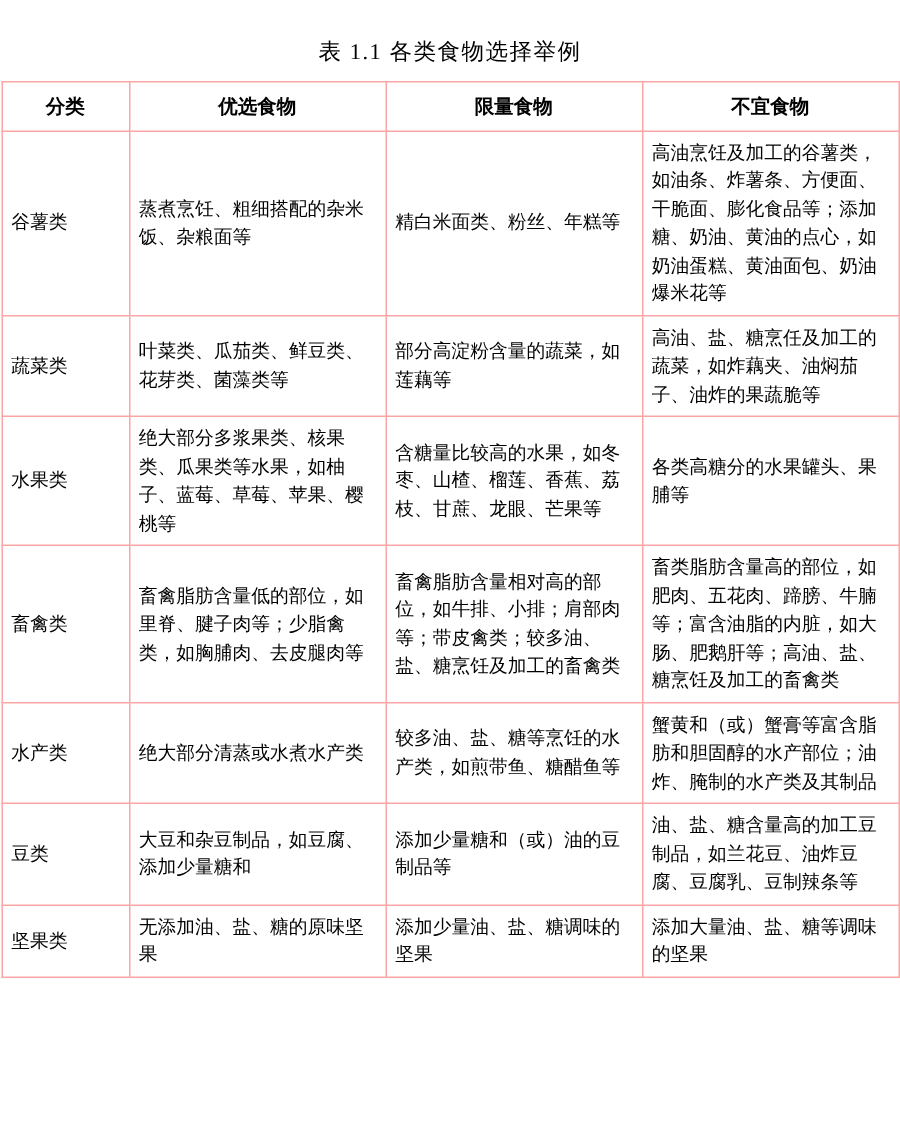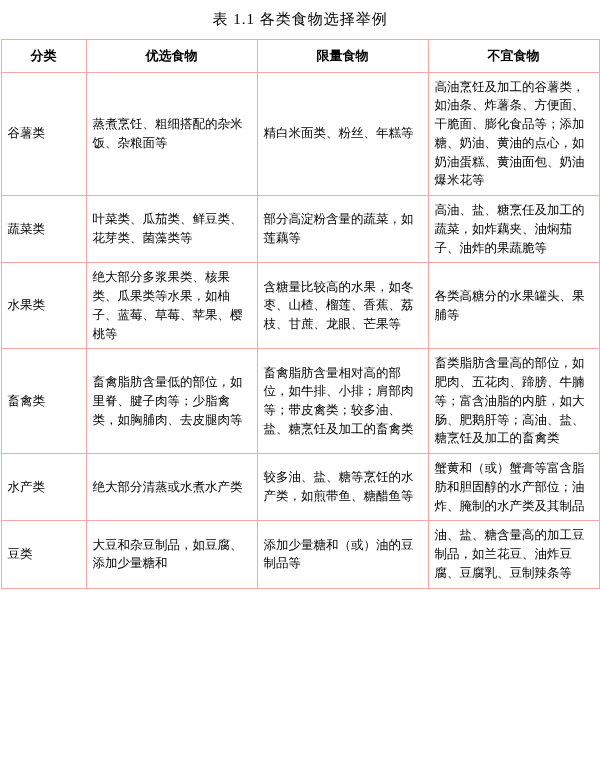--- a/index.html
+++ b/index.html
@@ -20,20 +20,21 @@
     padding: 0;
     position: relative;
   }
   .title {
     text-align: center;
     font-size: 15px;
     font-family: "Liberation Serif", "DejaVu Serif", serif;
     letter-spacing: 1px;
     padding-top: 10px;
     padding-bottom: 10px;
+    margin-top: 15px;
   }
   table.food-table {
     border-collapse: collapse;
     width: 562px;
     margin: 0 auto;
     table-layout: fixed;
   }
   table.food-table th,
   table.food-table td {
     border: 1px solid #fca5a5;
@@ -105,16 +106,22 @@
         <td class="col">绝大部分清蒸或水煮水产类</td>
         <td class="col">较多油、盐、糖等烹饪的水产类，如煎带鱼、糖醋鱼等</td>
         <td class="col">蟹黄和（或）蟹膏等富含脂肪和胆固醇的水产部位；油炸、腌制的水产类及其制品</td>
       </tr>
       <tr>
         <td class="cat">豆类</td>
         <td class="col">大豆和杂豆制品，如豆腐、添加少量糖和</td>
         <td class="col">添加少量糖和（或）油的豆制品等</td>
         <td class="col">油、盐、糖含量高的加工豆制品，如兰花豆、油炸豆腐、豆腐乳、豆制辣条等</td>
       </tr>
+      <tr>
+        <td class="cat">坚果类</td>
+        <td class="col">无添加油、盐、糖的原味坚果</td>
+        <td class="col">添加少量油、盐、糖调味的坚果</td>
+        <td class="col">添加大量油、盐、糖等调味的坚果</td>
+      </tr>
     </tbody>
   </table>
 
 </div>
 
 </body></html>

